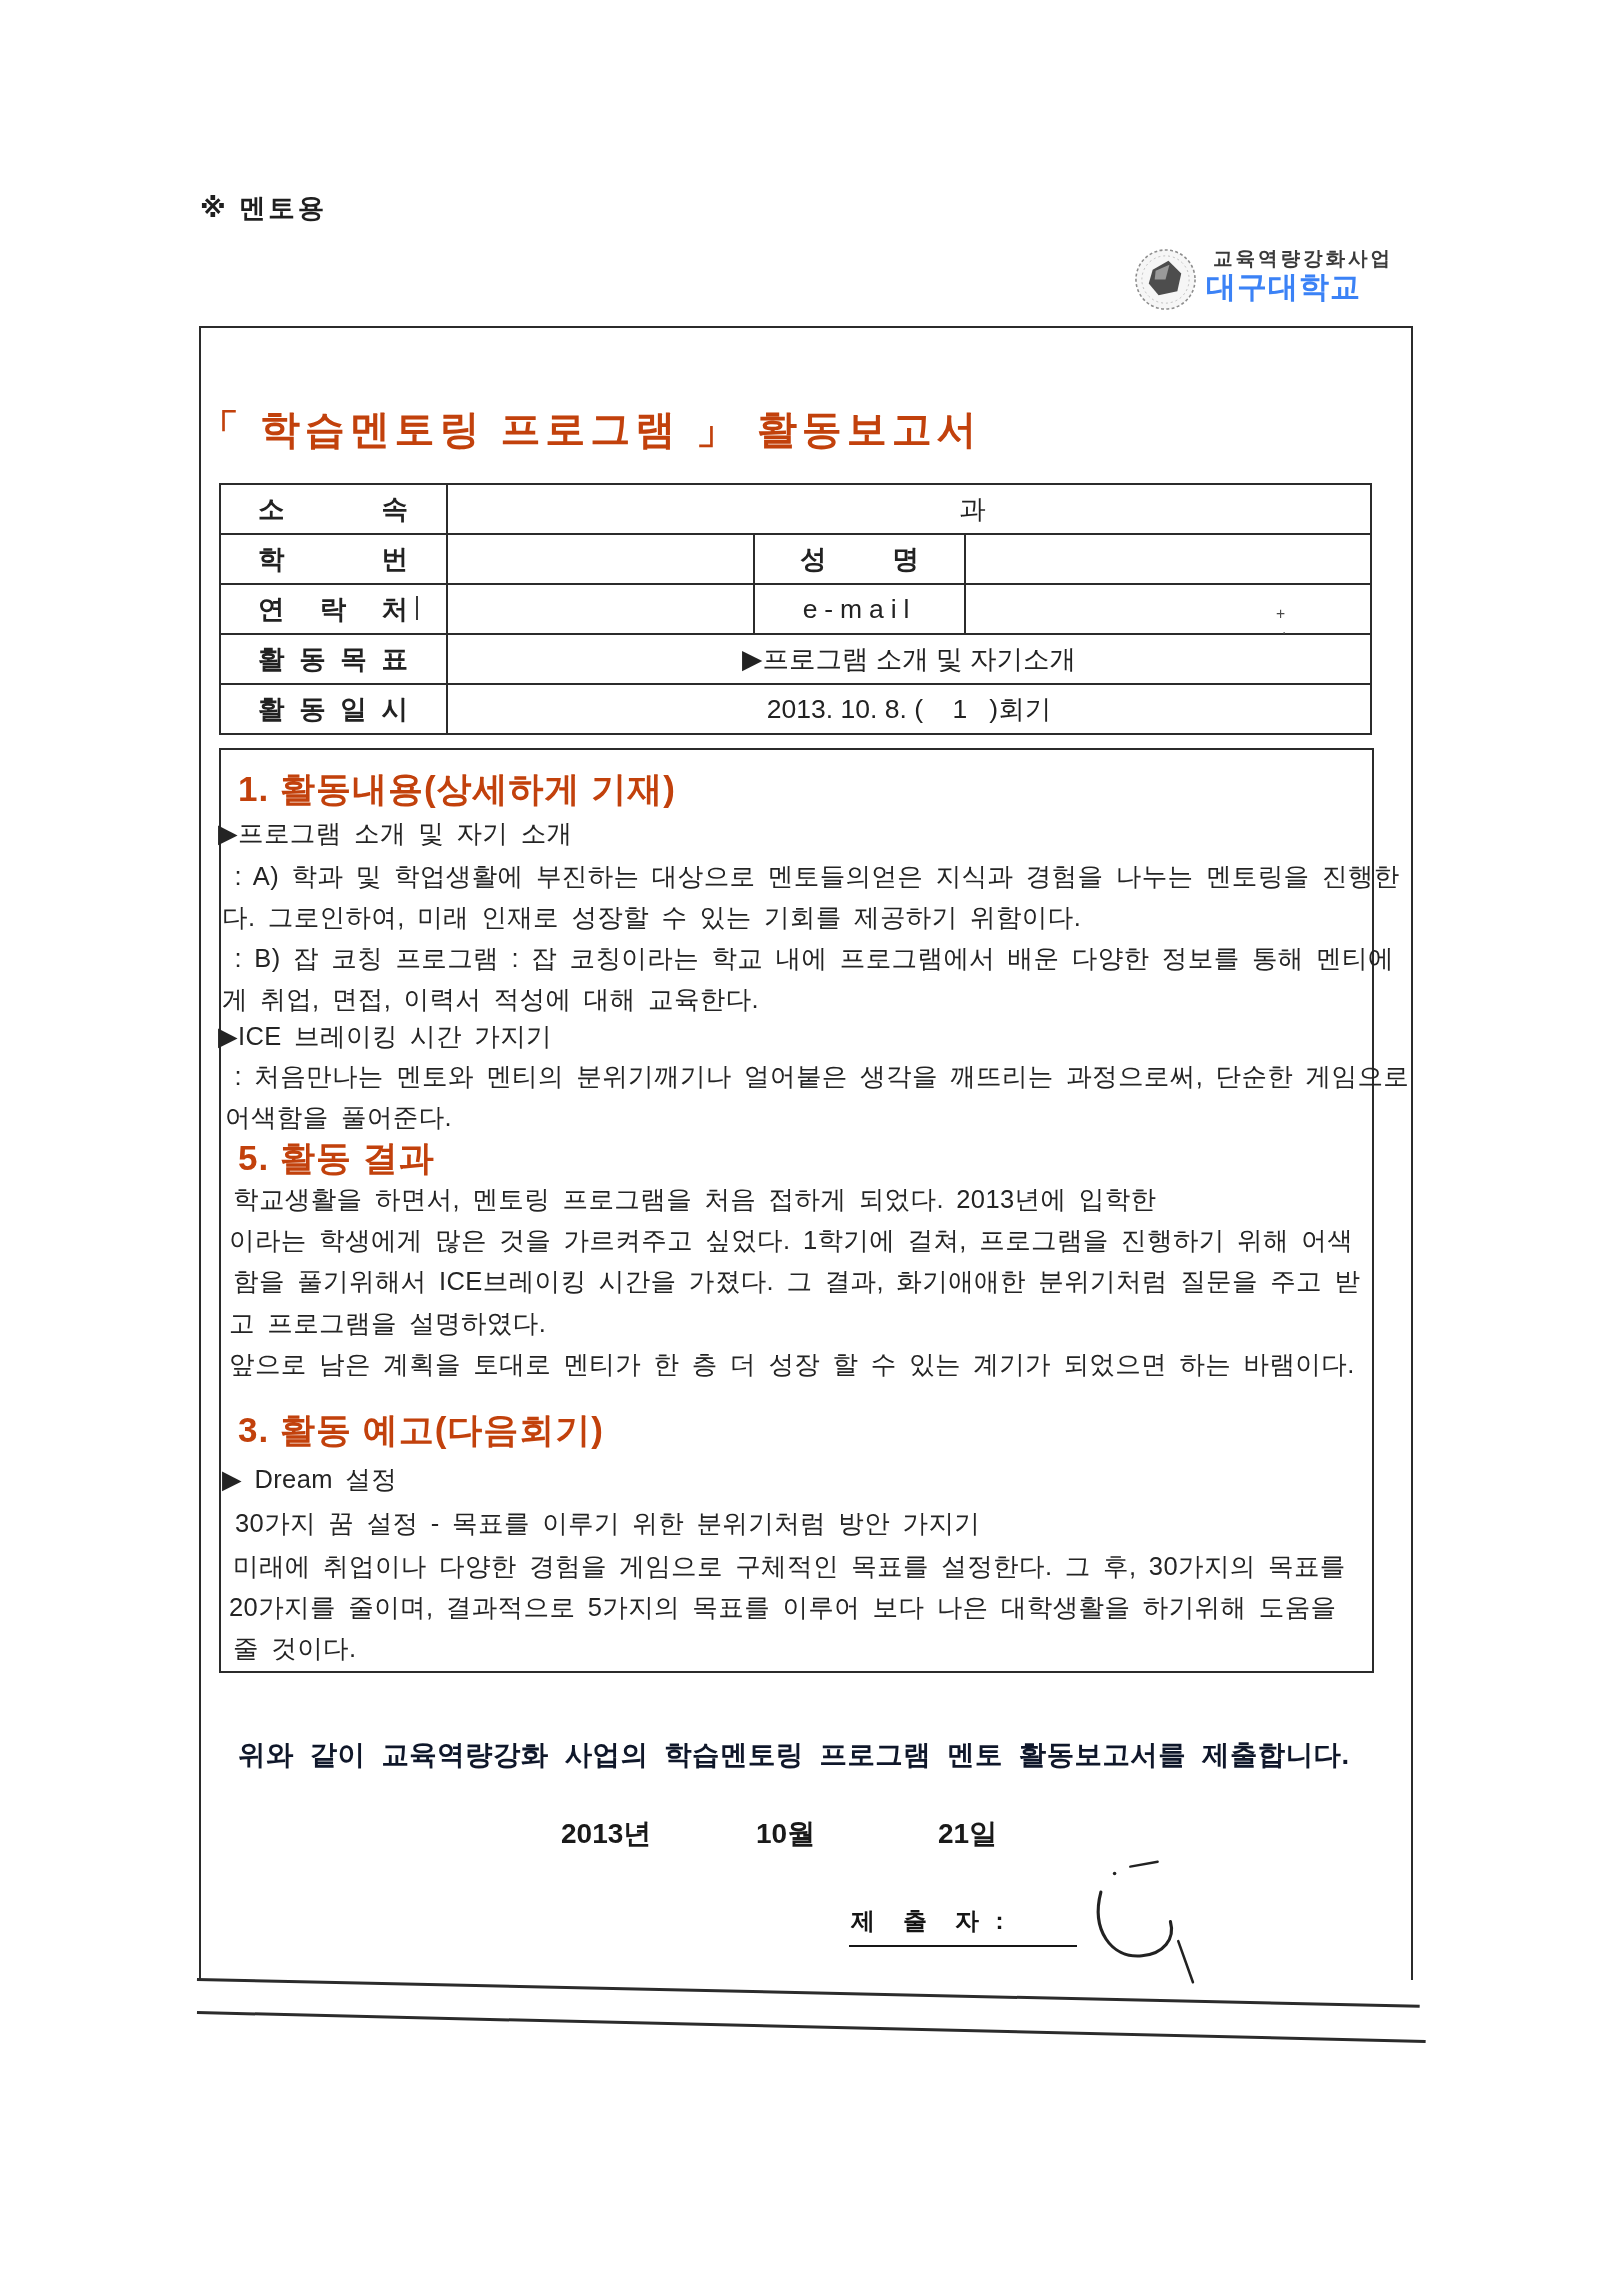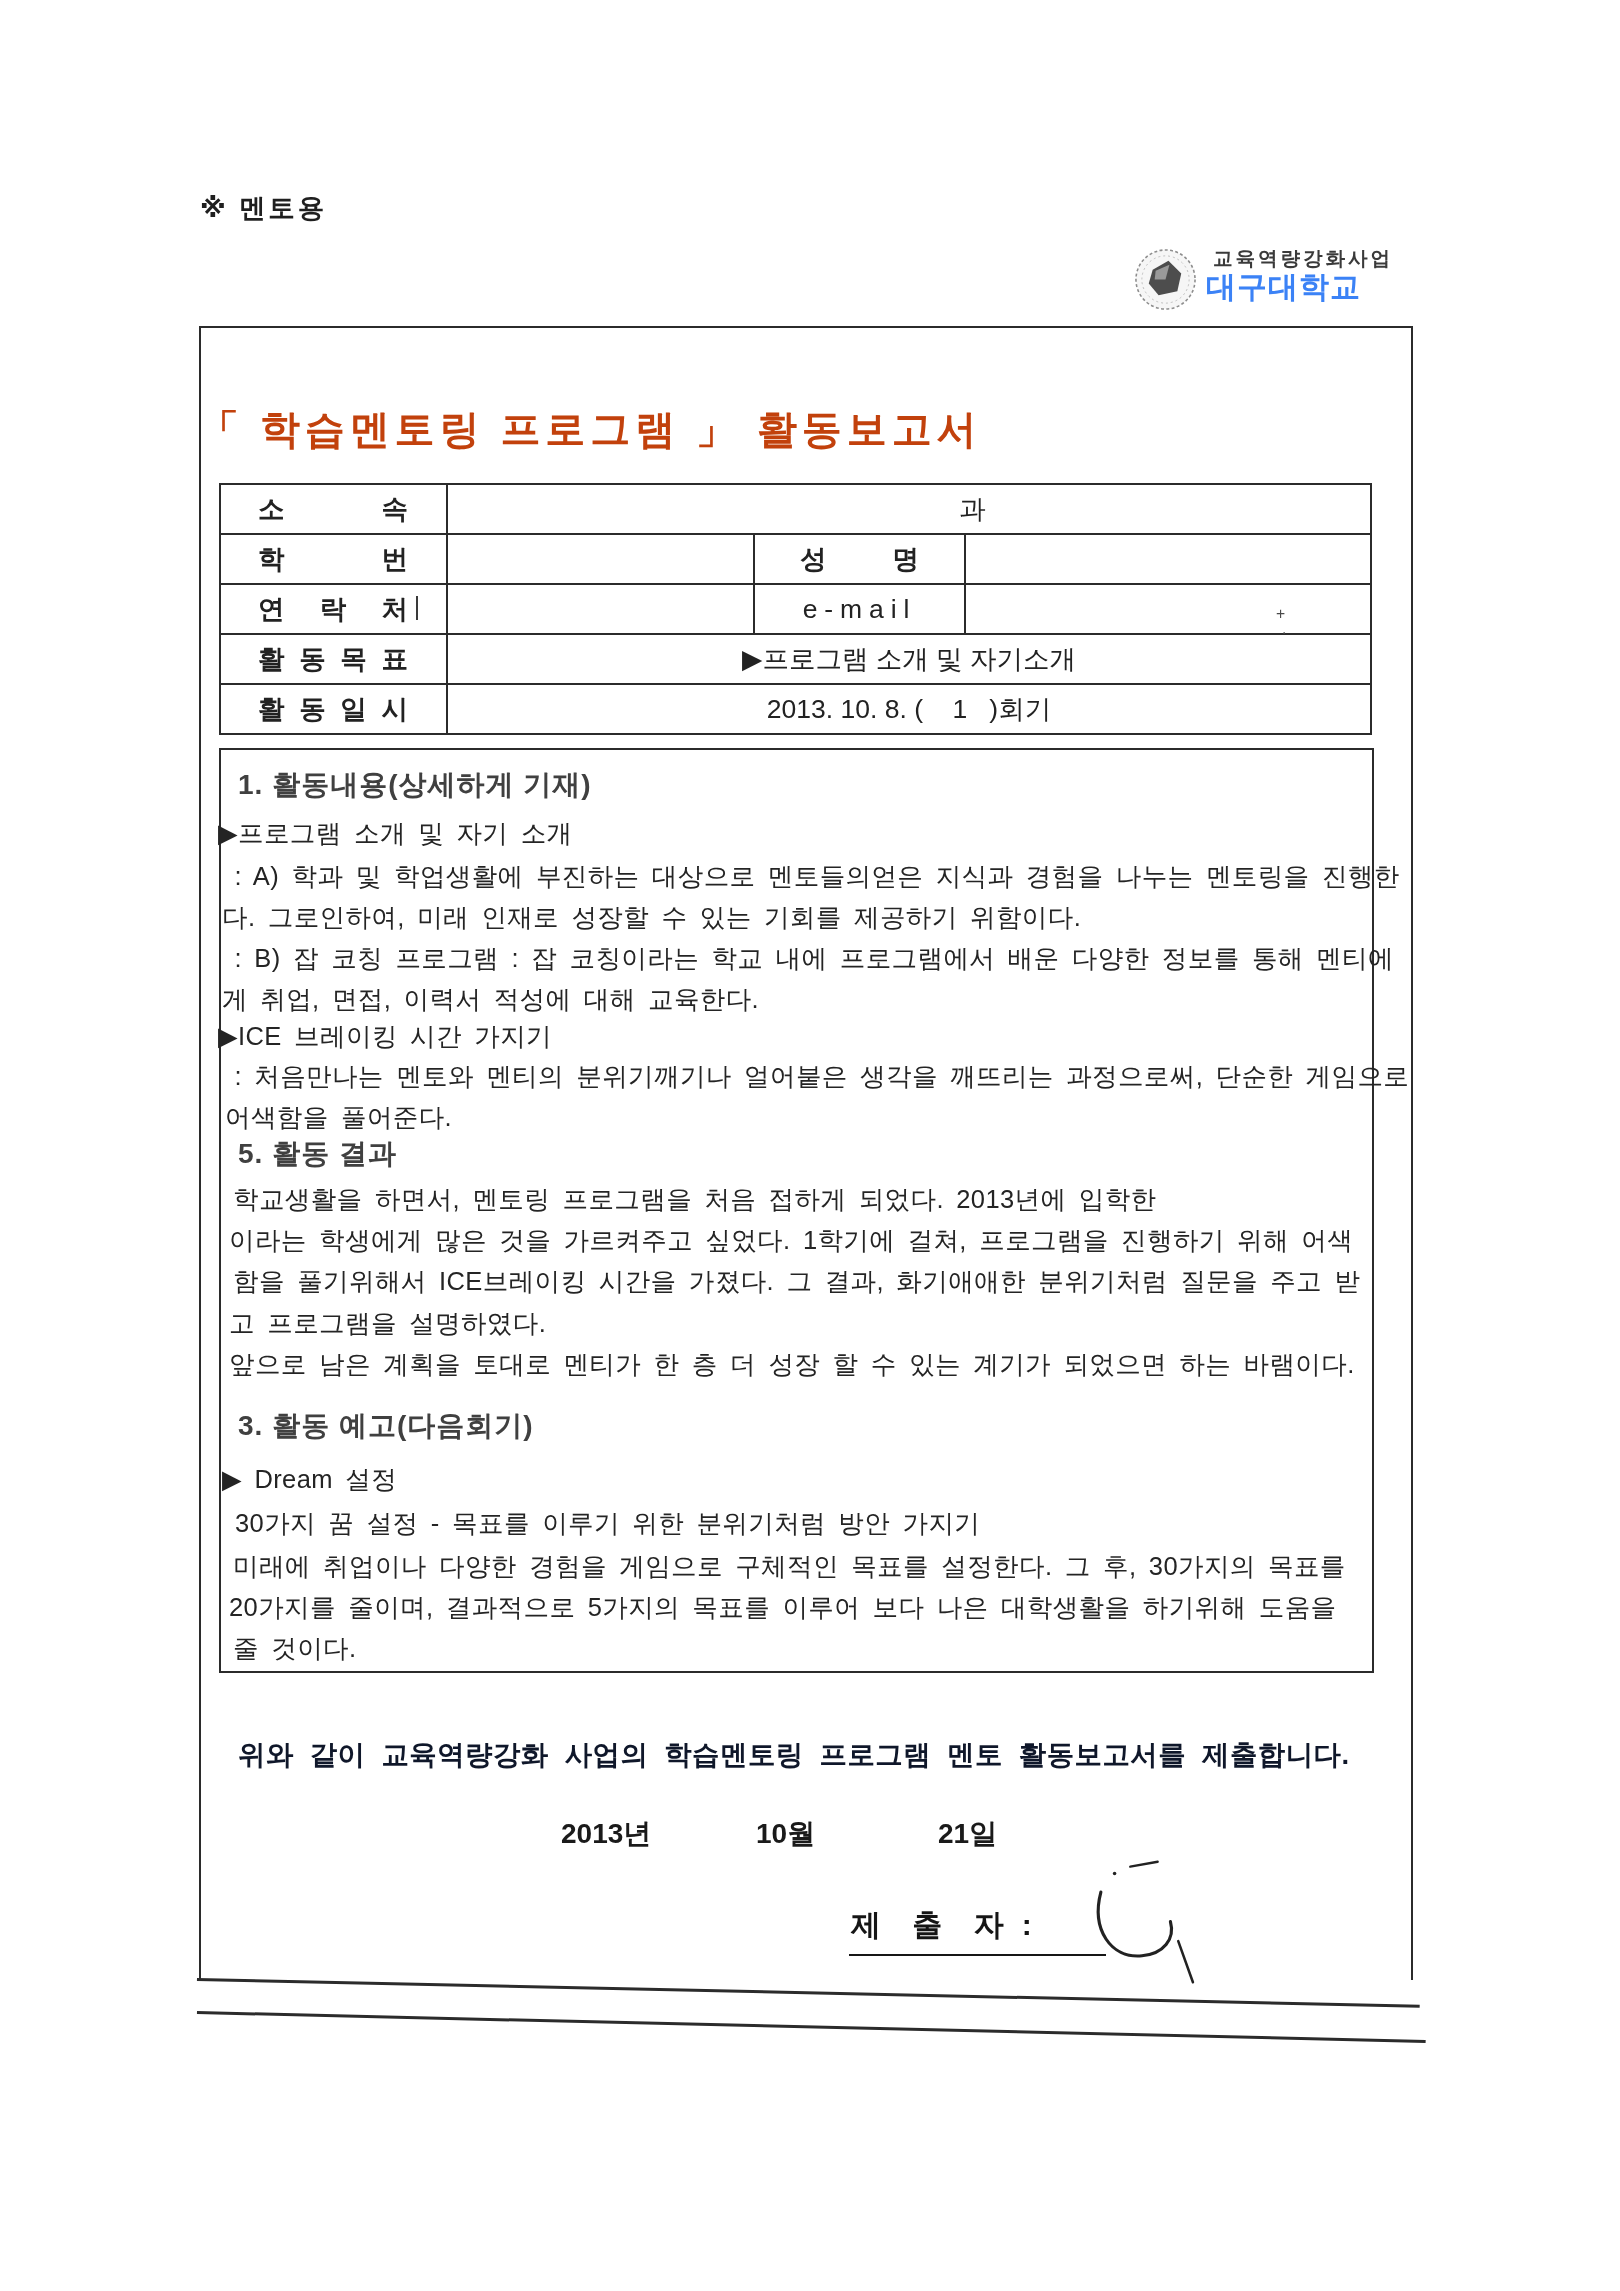--- a/index.html
+++ b/index.html
@@ -39,27 +39,27 @@
   table.info td { border:2px solid #2b2b2b; height:46px; font-size:26.5px; color:#222; }
   td.lbl  { font-weight:700; font-size:27.4px; padding:0 37px; text-align:justify; text-align-last:justify; letter-spacing:1px; }
   td.lbl2 { font-weight:700; font-size:27.4px; padding:0 45px; text-align:justify; text-align-last:justify; }
   td.email-lbl { font-weight:400; font-size:25.5px; text-align:center; text-align-last:center; letter-spacing:6.9px; }
   td.val { white-space:pre; }
   td.center { text-align:center; }
   td.val-affil { text-align:center; text-indent:127px; }
 
   
   .content-box { left:219px; top:748px; width:1151px; height:921px; border:2px solid #2b2b2b; }
-  .sec { position:absolute; font-weight:700; font-size:28px; letter-spacing:1px; white-space:pre; color:#404040; }
+  .sec { position:absolute; font-weight:700; font-size:35px; letter-spacing:1px; white-space:pre; color:#c2410c; }
   .bl  { position:absolute; font-size:25.5px; white-space:pre; word-spacing:4.9px; letter-spacing:0.4px; color:#242424; }
 
   .statement { left:238px; top:1737px; font-size:27.4px; font-weight:700; word-spacing:7.8px; letter-spacing:0.5px; white-space:pre; color:#0f172a; }
   .date-item { top:1815px; font-size:28px; font-weight:700; color:#1a1a1a; }
   .submitter {
-    left:849px; top:1905px; font-size:30px; font-weight:700; letter-spacing:4.9px;
+    left:849px; top:1905px; font-size:24px; font-weight:700; letter-spacing:4.9px;
     white-space:pre; color:#151515;
     border-bottom:2.9px solid #161616; padding:0 69px 7.8px 2px;text-align:right;
   }
 
   .pen-mark { position:absolute; background:#3a3a3a; }
   .tiny-mark { position:absolute; color:#4a4a4a; font-size:15.7px; line-height:15.7px; }
 </style>
 </head>
 <body>
 

